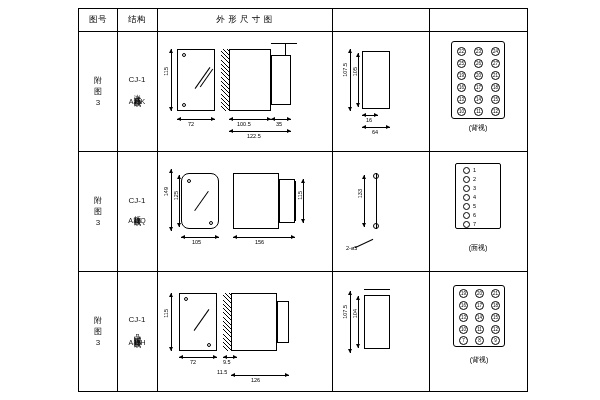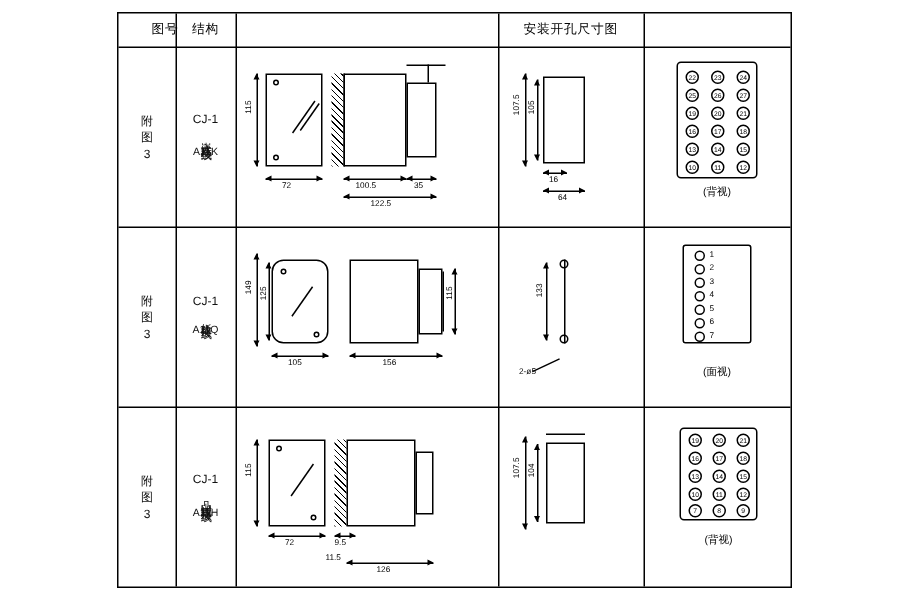--- a/index.html
+++ b/index.html
@@ -188,23 +188,23 @@
   <div class="vline" style="left:38px;"></div>
   <div class="vline" style="left:78px;"></div>
   <div class="vline" style="left:253px;"></div>
   <div class="vline" style="left:350px;"></div>
 
   <div class="hline" style="top:22px;"></div>
 
   <div class="hline" style="top:142px;"></div>
   <div class="hline" style="top:262px;"></div>
 
-  <div class="hdr" style="left:12px;width:38px;">图号</div>
+  <div class="hdr" style="left:0px;width:38px;">图号</div>
   <div class="hdr" style="left:38px;width:40px;">结构</div>
-  <div class="hdr" style="left:253px;width:97px;">安装开孔尺寸图</div>
+  <div class="hdr" style="left:78px;width:175px;">外 形 尺 寸 图</div>
 
   <div class="rowcell" style="left:0;top:22px;width:38px;height:120px;">
     <div class="tuhao">
       <span>附</span>
       <span>图</span>
       <span>3</span>
     </div>
   </div>
 
   <div class="rowcell" style="left:38px;top:22px;width:40px;height:120px;">

